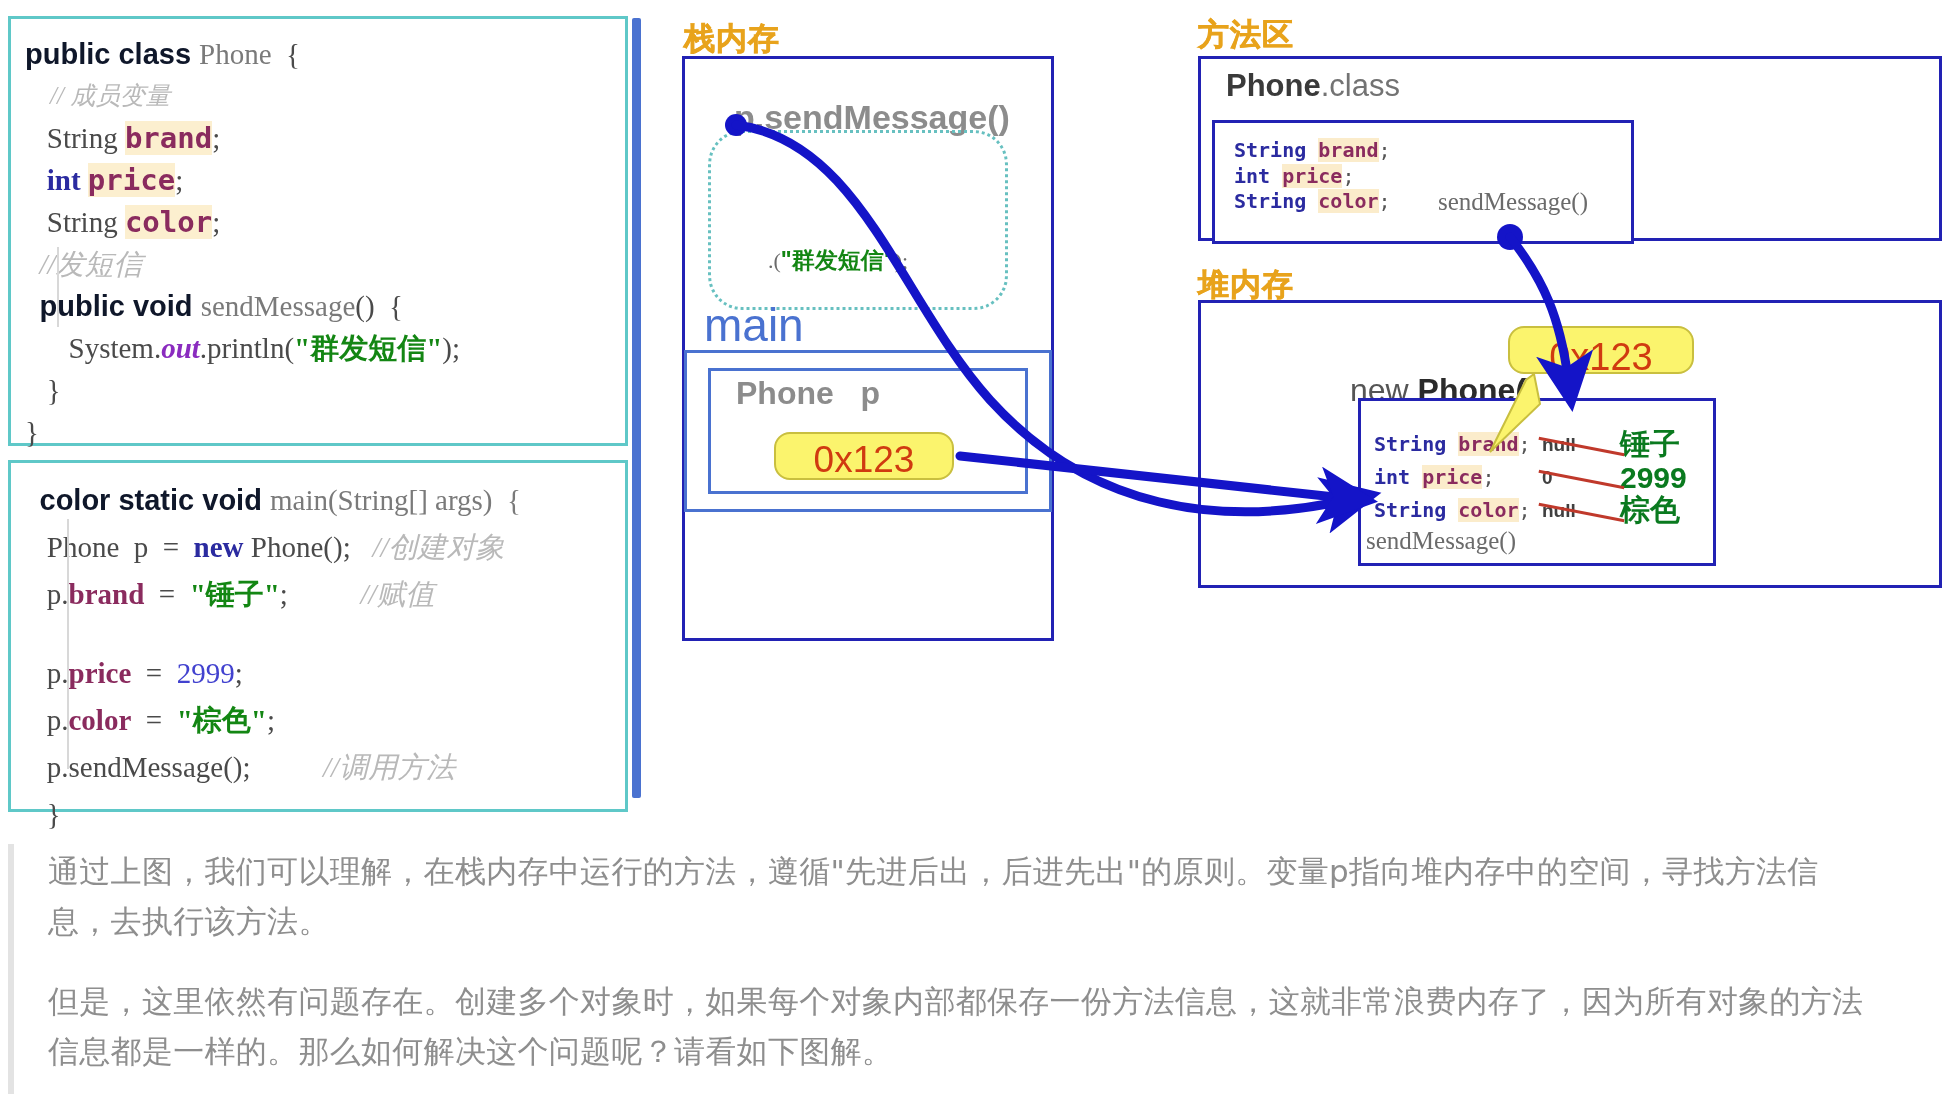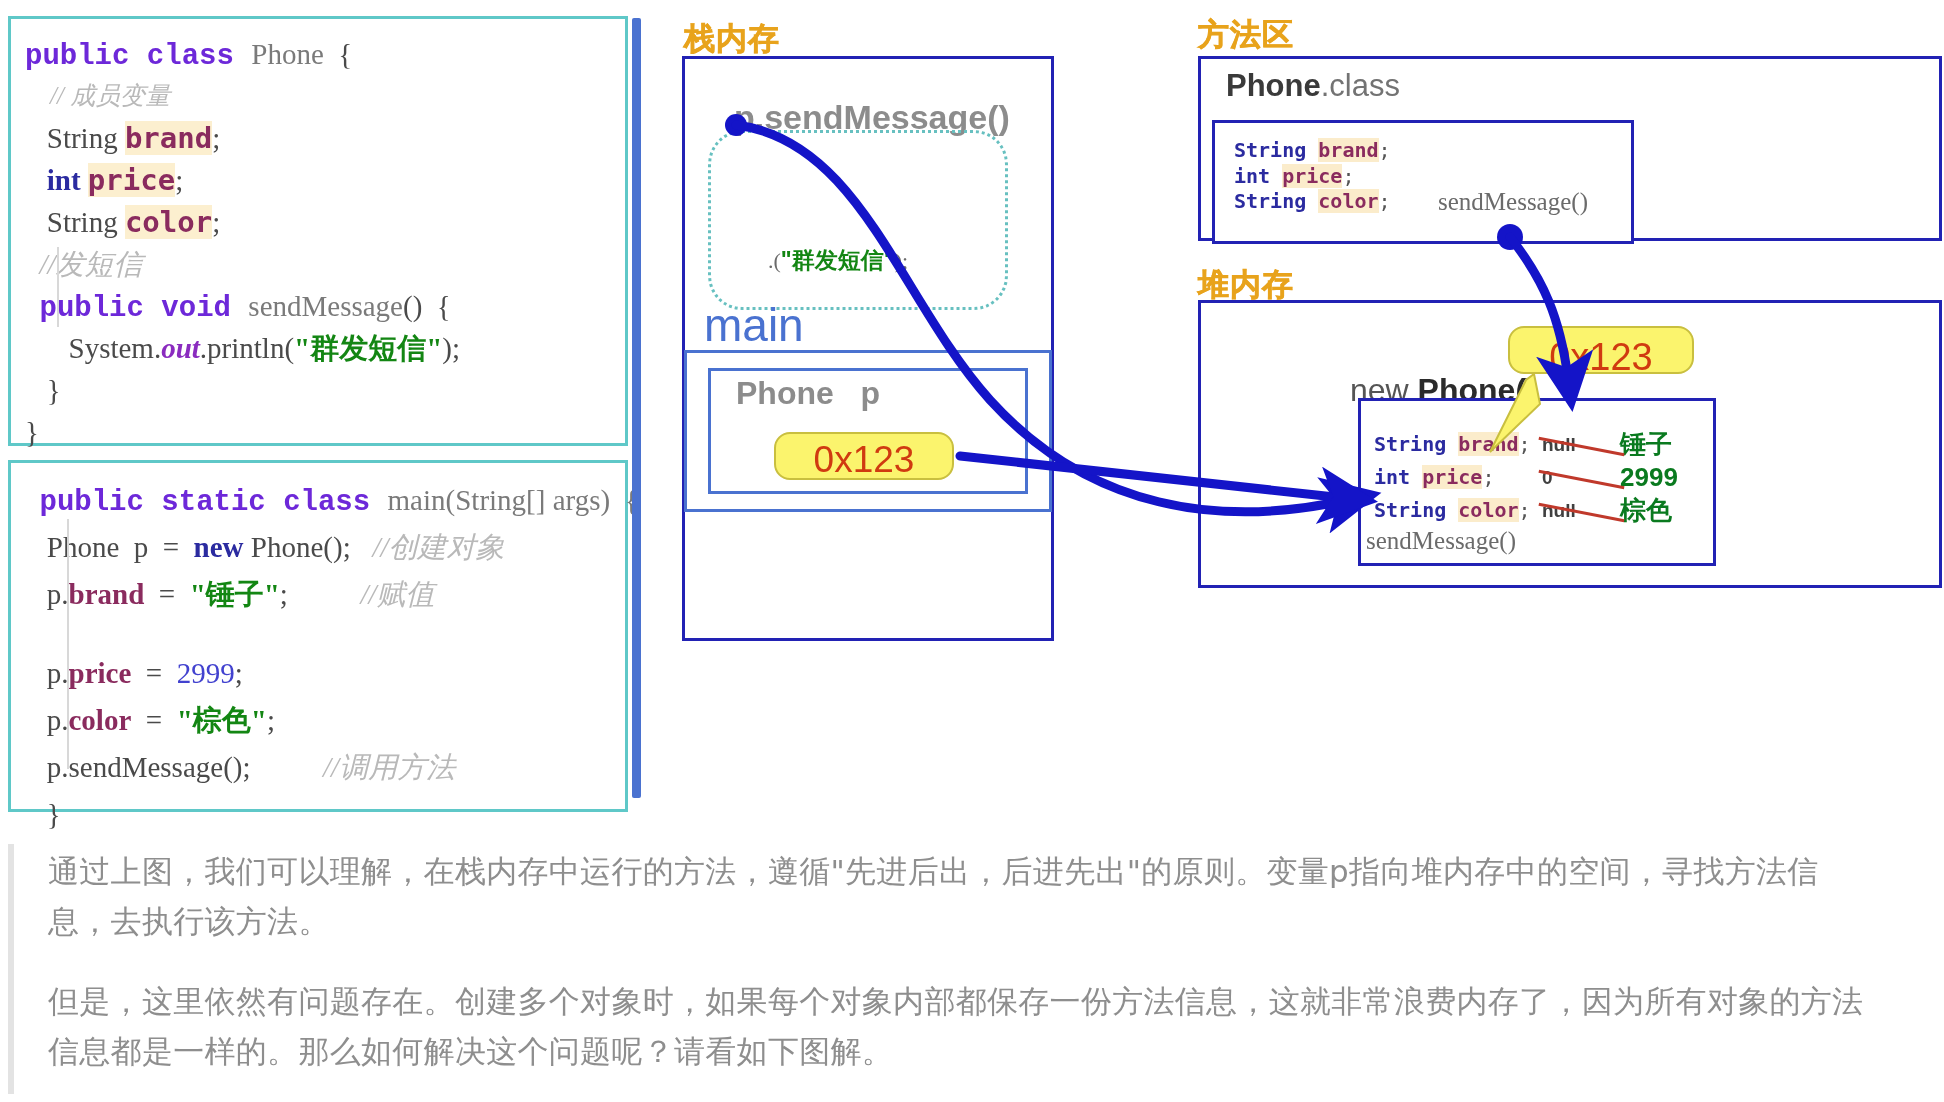--- a/index.html
+++ b/index.html
@@ -21,21 +21,21 @@
     position:relative;
   }
   .code-box.one{height:430px;}
   .code-box.two{margin-top:14px;height:352px;}
   .code-line{
     font-family:"Liberation Serif","DejaVu Serif",serif;
     white-space:pre;
     line-height:1.0;
     color:#3a3a3a;
   }
-  .kw{color:#6d28d9;font-weight:bold;font-family:Liberation Mono, monospace;}
+  .kw{color:#0f172a;font-weight:bold;font-family:Liberation Sans, sans-serif;}
   .kwserif{color:#2b2ba0;font-weight:bold;}
   .typ{color:#7a7a7a;}
   .fld{color:#8a2b5e;font-weight:bold;background:#fcefcf;font-family:"DejaVu Sans Mono","Liberation Mono",monospace;}
   .fldp{color:#8a2b5e;font-weight:bold;}
   .cmt{color:#b9b9b9;font-style:italic;}
   .str{color:#138613;font-weight:bold;}
   .num{color:#4242cf;}
   .ital{font-style:italic;color:#8a2bbf;font-weight:bold;}
   .plain{color:#4a4a4a;}
   .guide{
@@ -118,21 +118,21 @@
   .mini-fld{color:#8a2b5e;font-weight:bold;background:#fbeccb;}
   .sm-serif{font-family:"Liberation Serif","DejaVu Serif",serif;color:#6b6b6b;}
 
   .valnull{
     color:#404040;font-weight:bold;font-size:19px;position:relative;display:inline-block;
   }
   .valnull:after{
     content:"";position:absolute;left:-4px;top:52%;width:112%;height:3px;
     background:#c0392b;transform:rotate(11deg);
   }
-  .valnew{color:#0a7a1f;font-weight:bold;font-size:26px;}
+  .valnew{color:#0a7a1f;font-weight:bold;font-size:30px;}
 
   svg.ov{position:absolute;left:0;top:0;width:1284px;height:810px;overflow:visible;pointer-events:none;}
 
   
   .prose{
     position:absolute;left:0px;top:836px;width:1944px;height:266px;
     background:#ffffff;
   }
   .prose-bar{position:absolute;left:8px;top:8px;width:6px;height:250px;background:#e3e3e3;}
   .prose p{
@@ -167,21 +167,21 @@
           <div class="code-line" style="font-size: 29px; height: 42px; line-height: 42px;"><span class="plain">  </span><span class="kw">public void </span><span class="typ">sendMessage</span><span class="plain">()  {</span></div>
           <div class="code-line" style="font-size: 29px; height: 42px; line-height: 42px;"><span class="plain">      System.</span><span class="ital">out</span><span class="plain">.println(</span><span class="str">"群发短信"</span><span class="plain">);</span></div>
           <div class="code-line" style="font-size: 29px; height: 42px; line-height: 42px;"><span class="plain">   }</span></div>
           <div class="code-line" style="font-size: 29px; height: 42px; line-height: 42px;"><span class="plain">}</span></div>
         </div>
     </div>
 
     <div class="code-box two">
       <div class="guide" style="left:56px;top:56px;height:250px;"></div>
       <div id="main-method-lines" style="padding:14px 0 0 14px;">
-          <div class="code-line" style="font-size: 29px; height: 47px; line-height: 47px;"><span class="plain">  </span><span class="kw">public static class </span><span class="typ">main(String[] args)  {</span></div>
+          <div class="code-line" style="font-size: 29px; height: 47px; line-height: 47px;"><span class="plain">  </span><span class="kw">color static void </span><span class="typ">main(String[] args)  {</span></div>
           <div class="code-line" style="font-size: 29px; height: 47px; line-height: 47px;"><span class="plain">   Phone  p  =  </span><span class="kwserif">new </span><span class="plain">Phone();   </span><span class="cmt">//创建对象</span></div>
           <div class="code-line" style="font-size: 29px; height: 47px; line-height: 47px;"><span class="plain">   p.</span><span class="fldp">brand</span><span class="plain">  =  </span><span class="str">"锤子"</span><span class="plain">;          </span><span class="cmt">//赋值</span></div>
           <div class="code-line" style="font-size: 29px; height: 47px; line-height: 47px; margin-top: 32px;"><span class="plain">   p.</span><span class="fldp">price</span><span class="plain">  =  </span><span class="num">2999</span><span class="plain">;</span></div>
           <div class="code-line" style="font-size: 29px; height: 47px; line-height: 47px;"><span class="plain">   p.</span><span class="fldp">color</span><span class="plain">  =  </span><span class="str">"棕色"</span><span class="plain">;</span></div>
           <div class="code-line" style="font-size: 29px; height: 47px; line-height: 47px;"><span class="plain">   p.sendMessage();          </span><span class="cmt">//调用方法</span></div>
           <div class="code-line" style="font-size: 29px; height: 47px; line-height: 47px;"><span class="plain">   }</span></div>
         </div>
     </div>
 
   </div>

